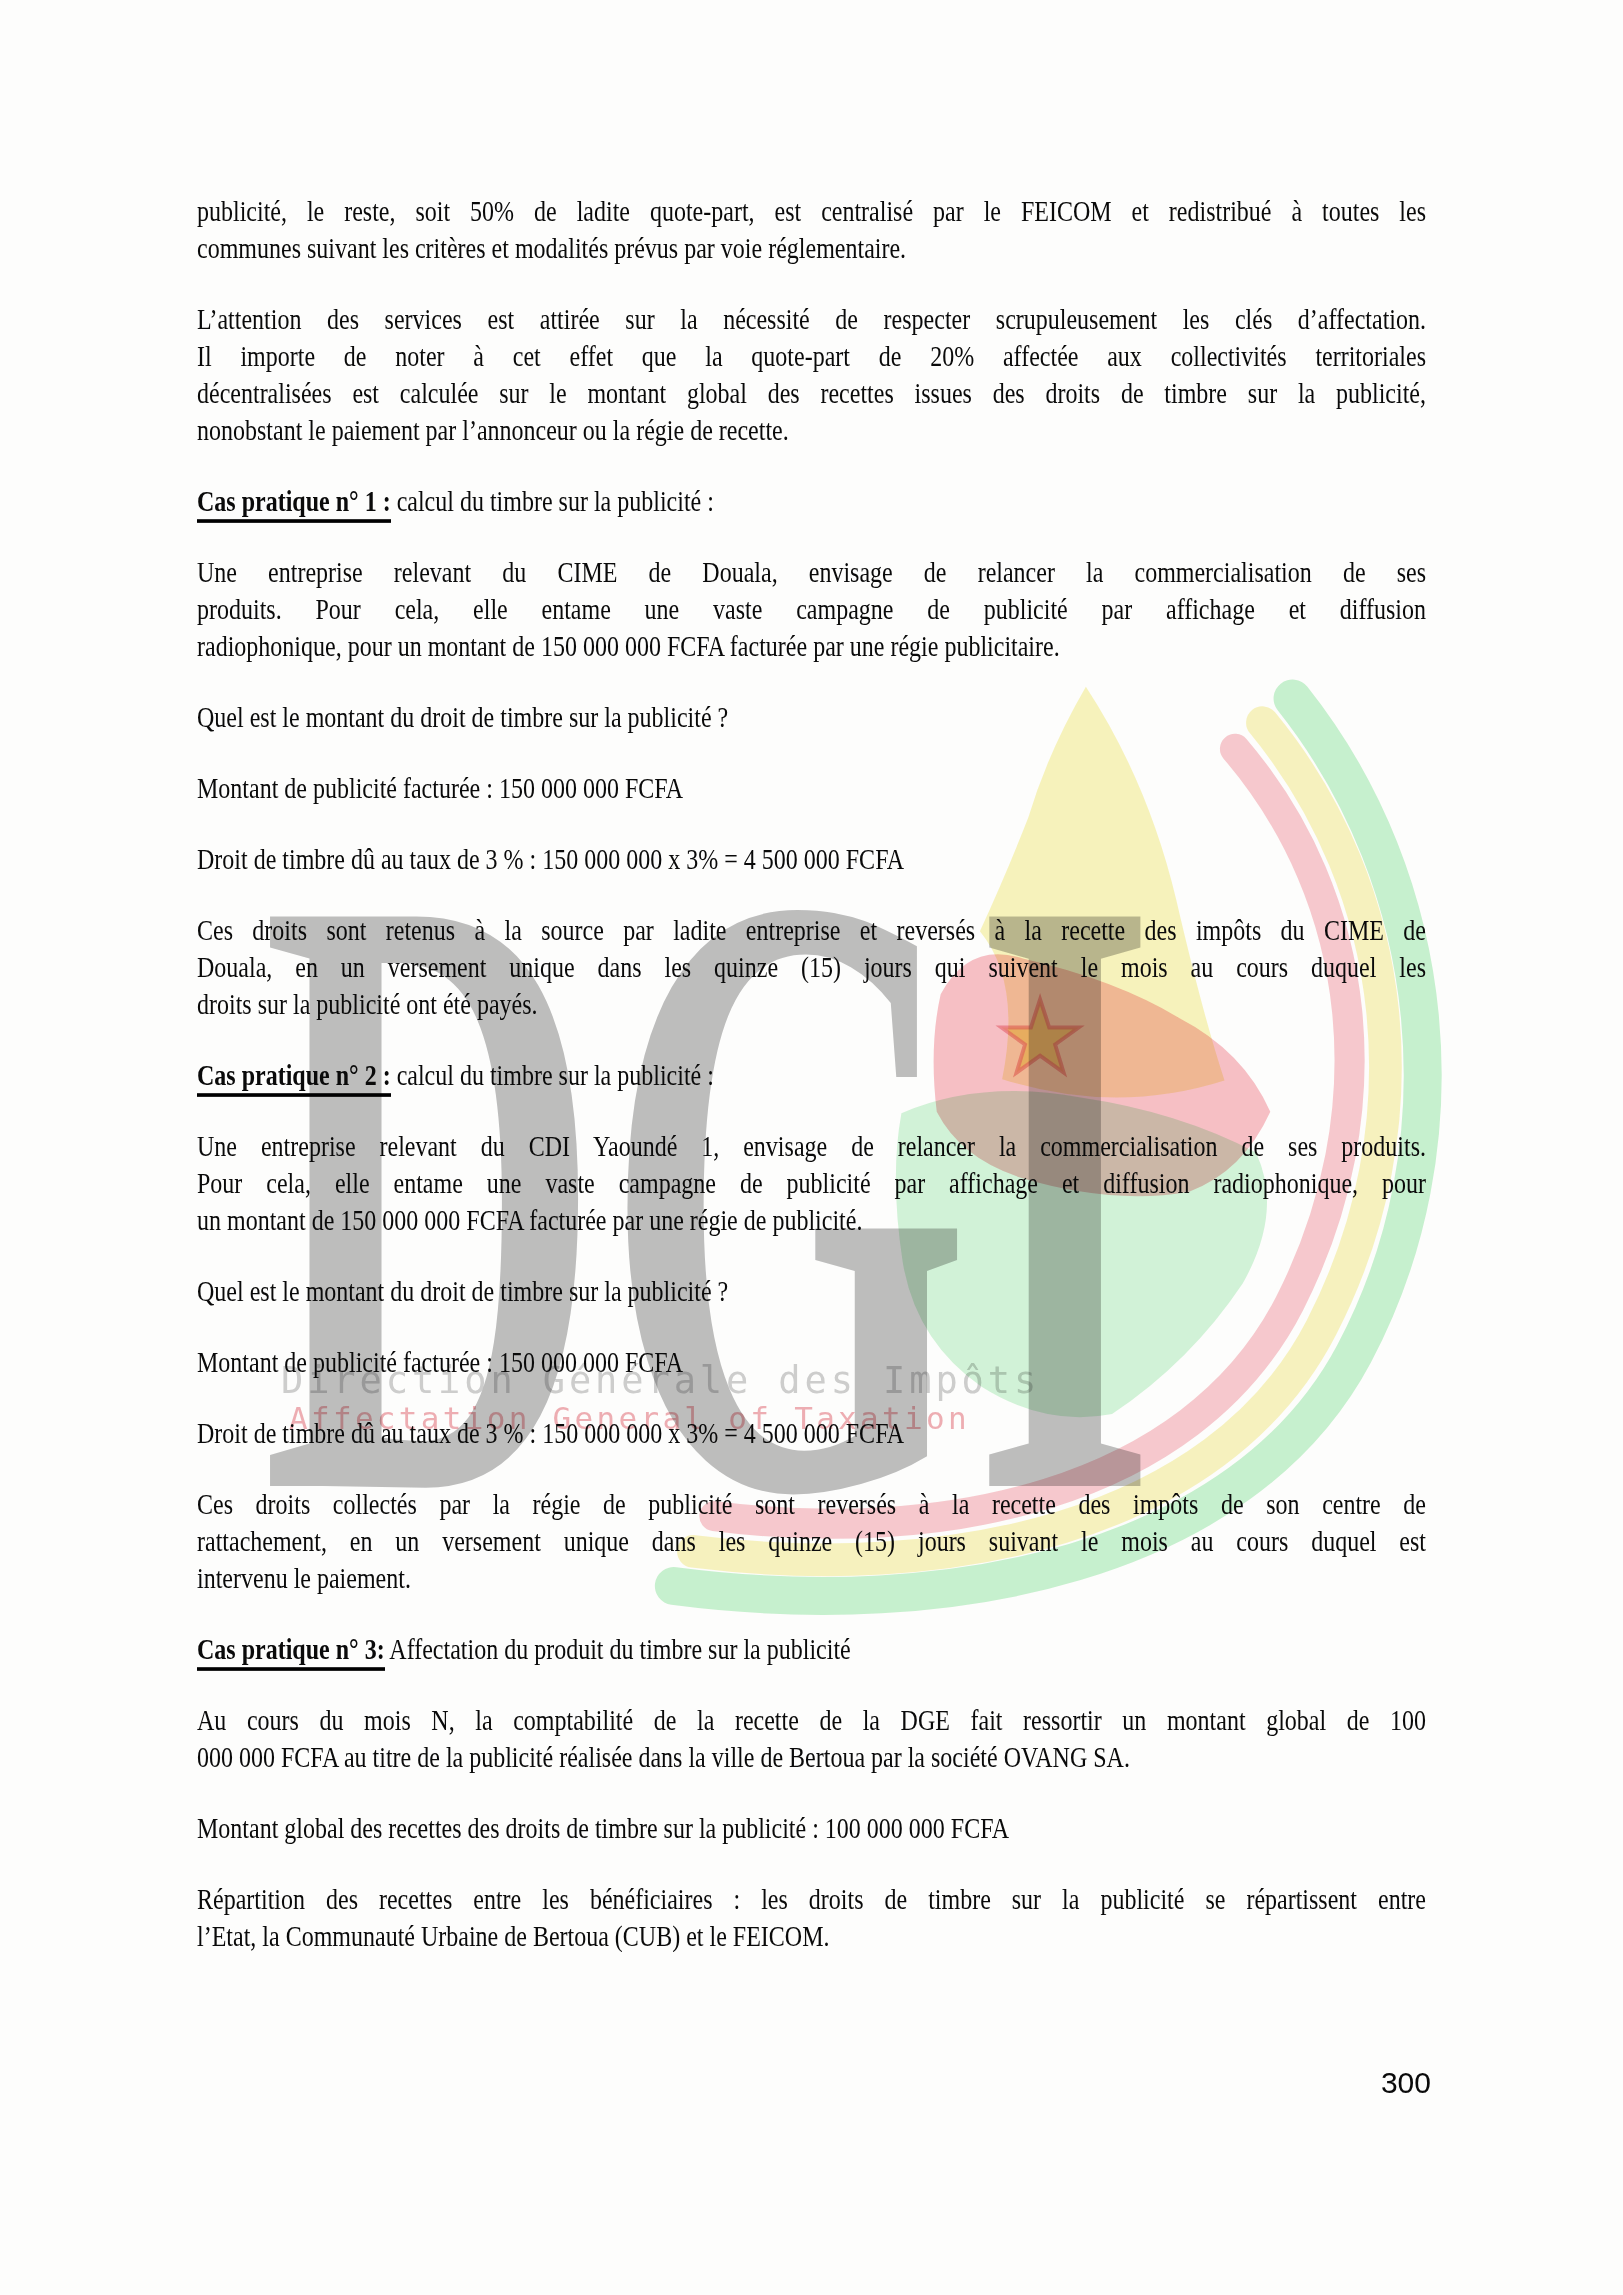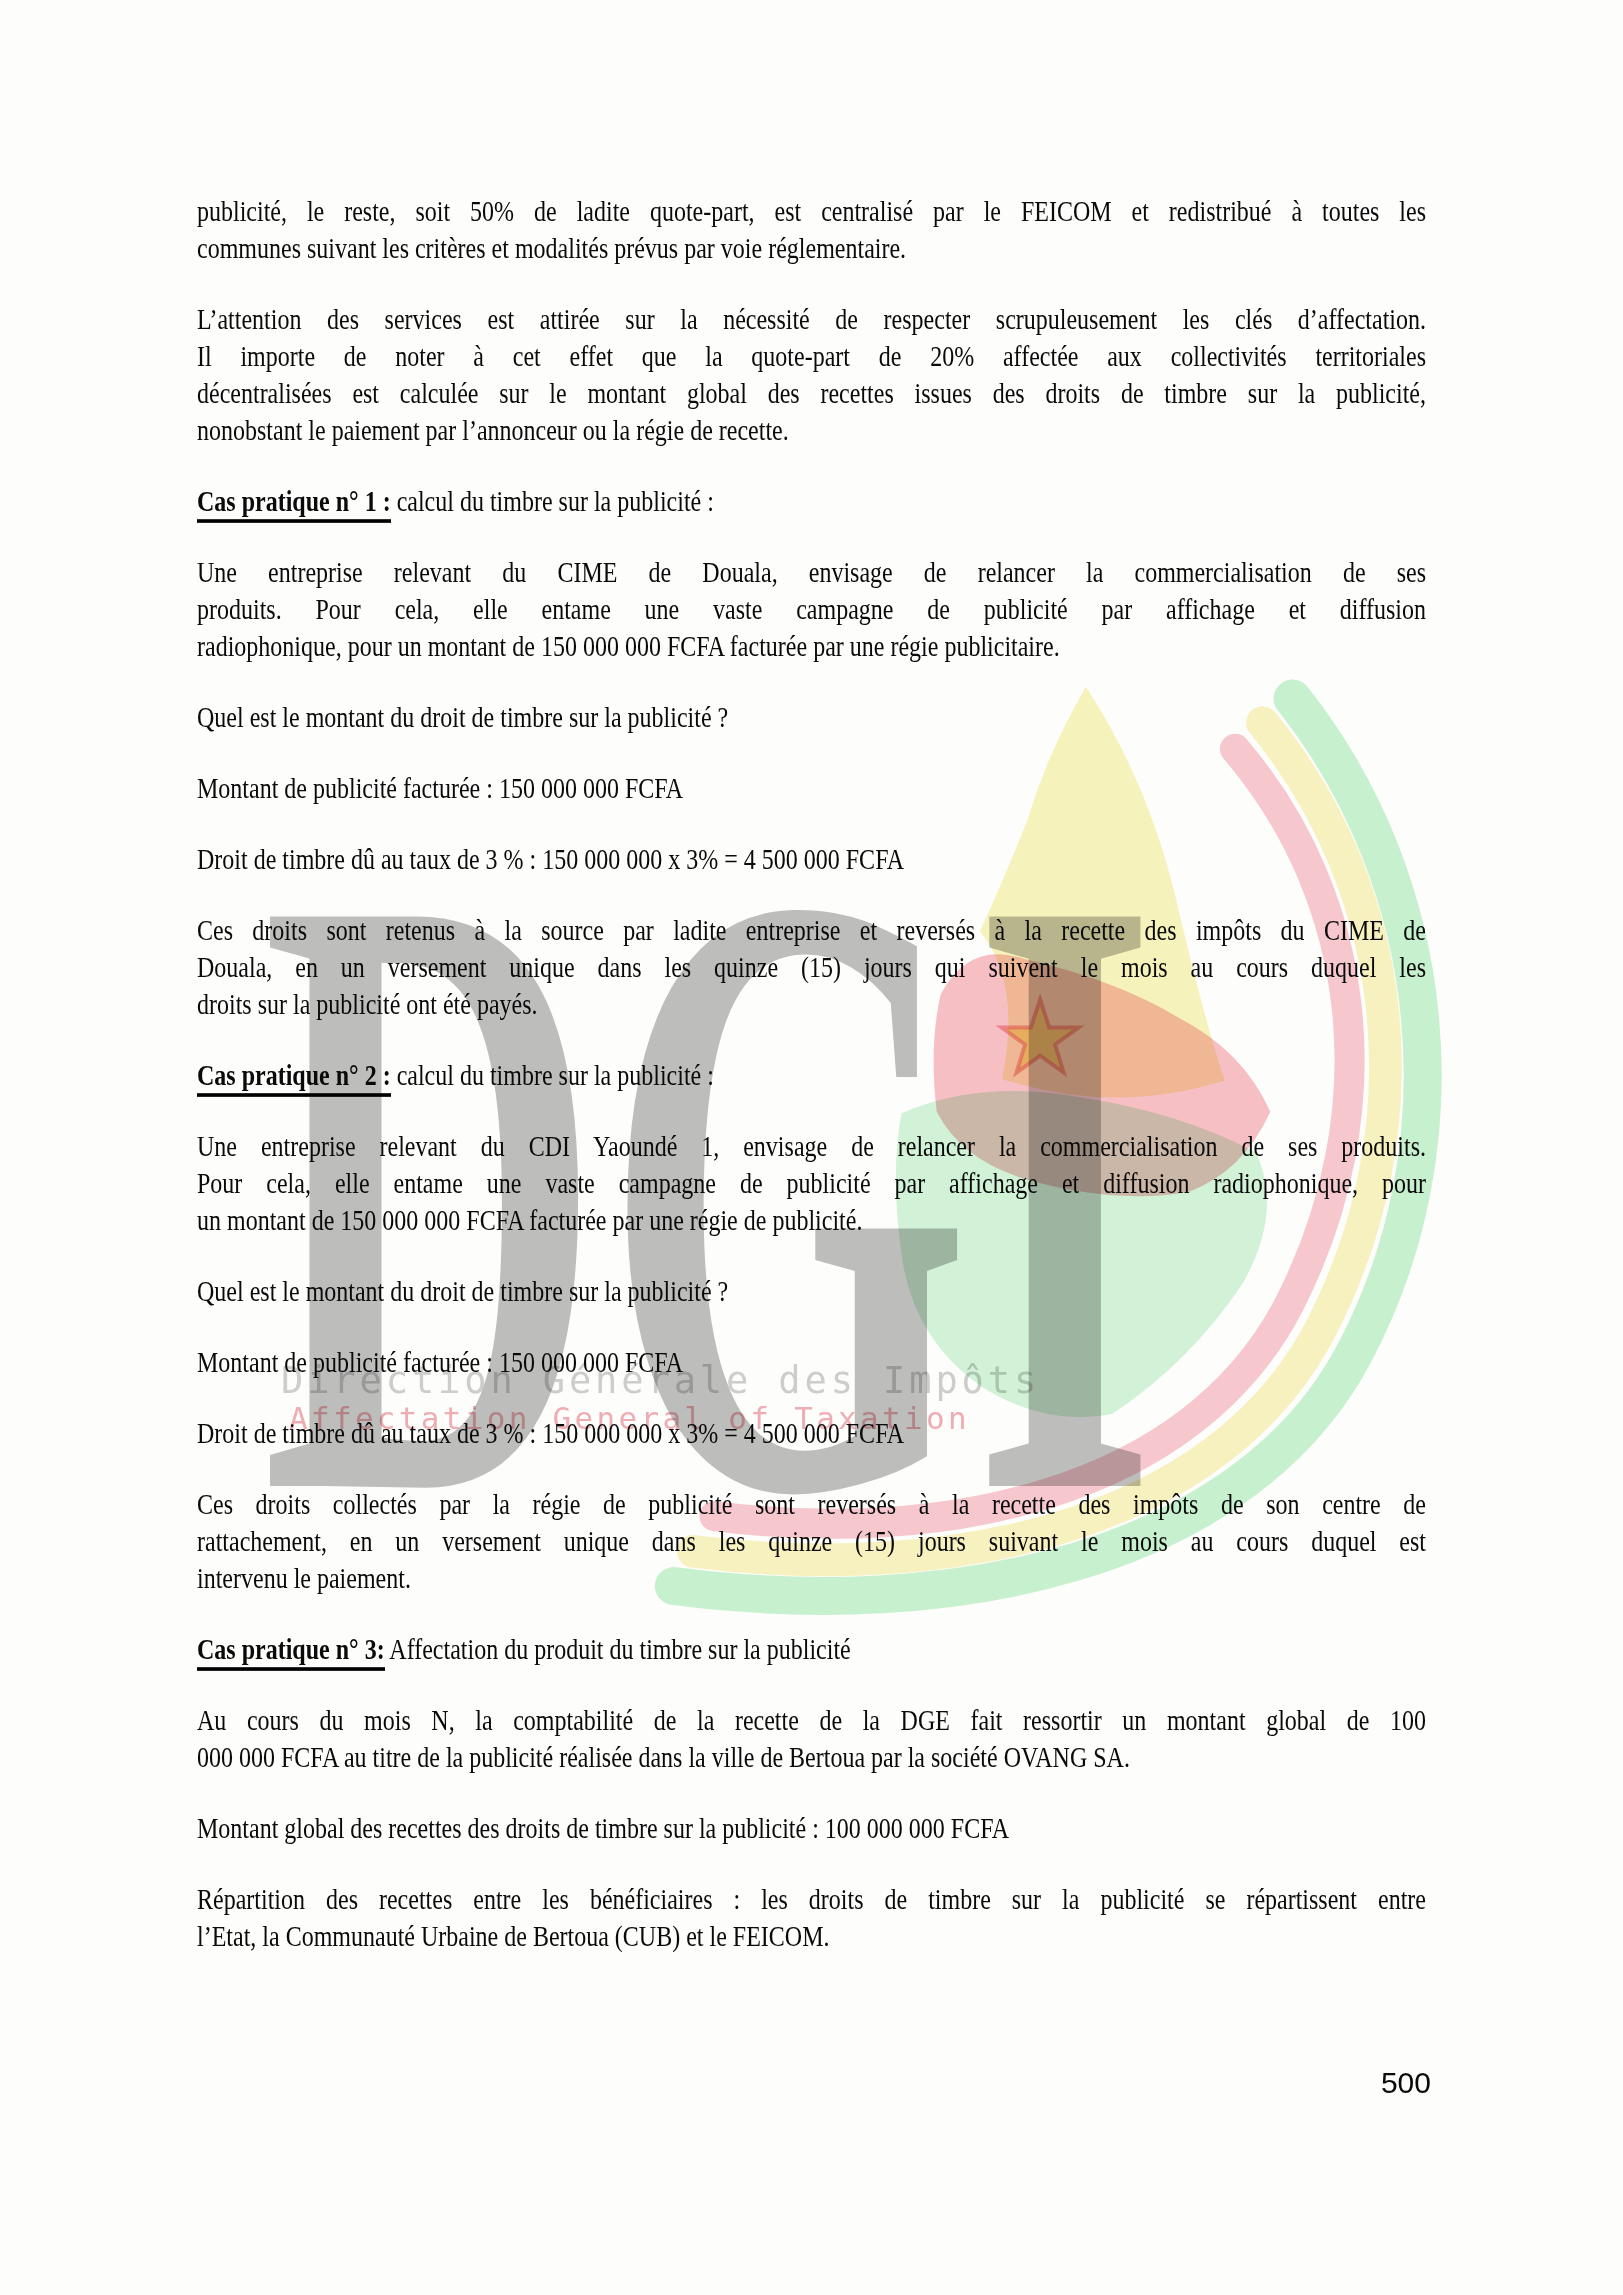--- a/index.html
+++ b/index.html
@@ -159,15 +159,15 @@
       </div>
       <div class="block">
         <div class="text-line">Montant global des recettes des droits de timbre sur la publicité : 100 000 000 FCFA</div>
       </div>
       <div class="block">
         <div class="text-line just">Répartition des recettes entre les bénéficiaires : les droits de timbre sur la publicité se répartissent entre</div>
         <div class="text-line">l’Etat, la Communauté Urbaine de Bertoua (CUB) et le FEICOM.</div>
       </div>
     </div>
 
-  <div class="page-number">500</div>
+  <div class="page-number">300</div>
 </div>
 
 
 </body></html>

